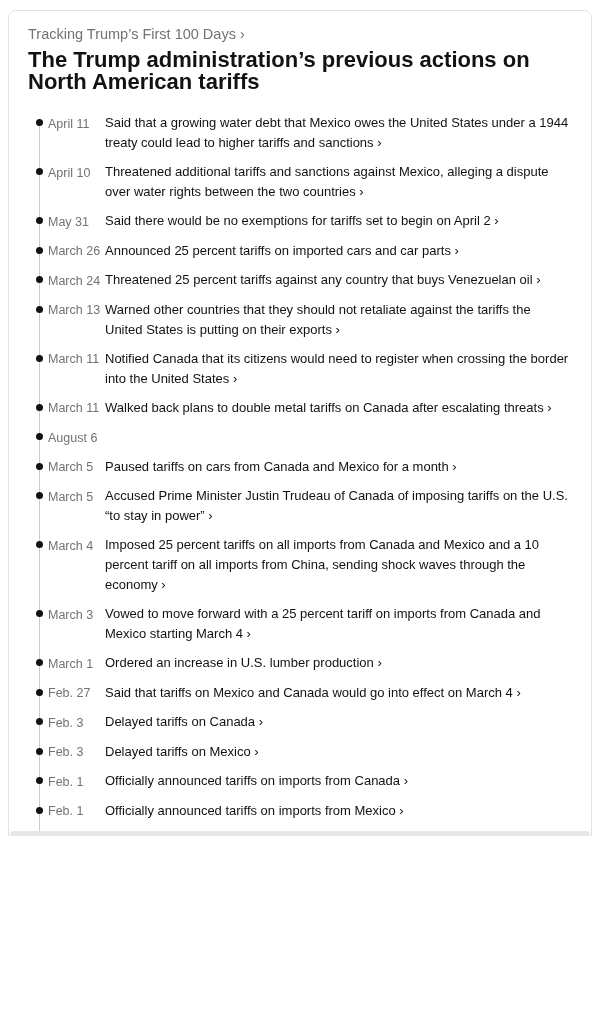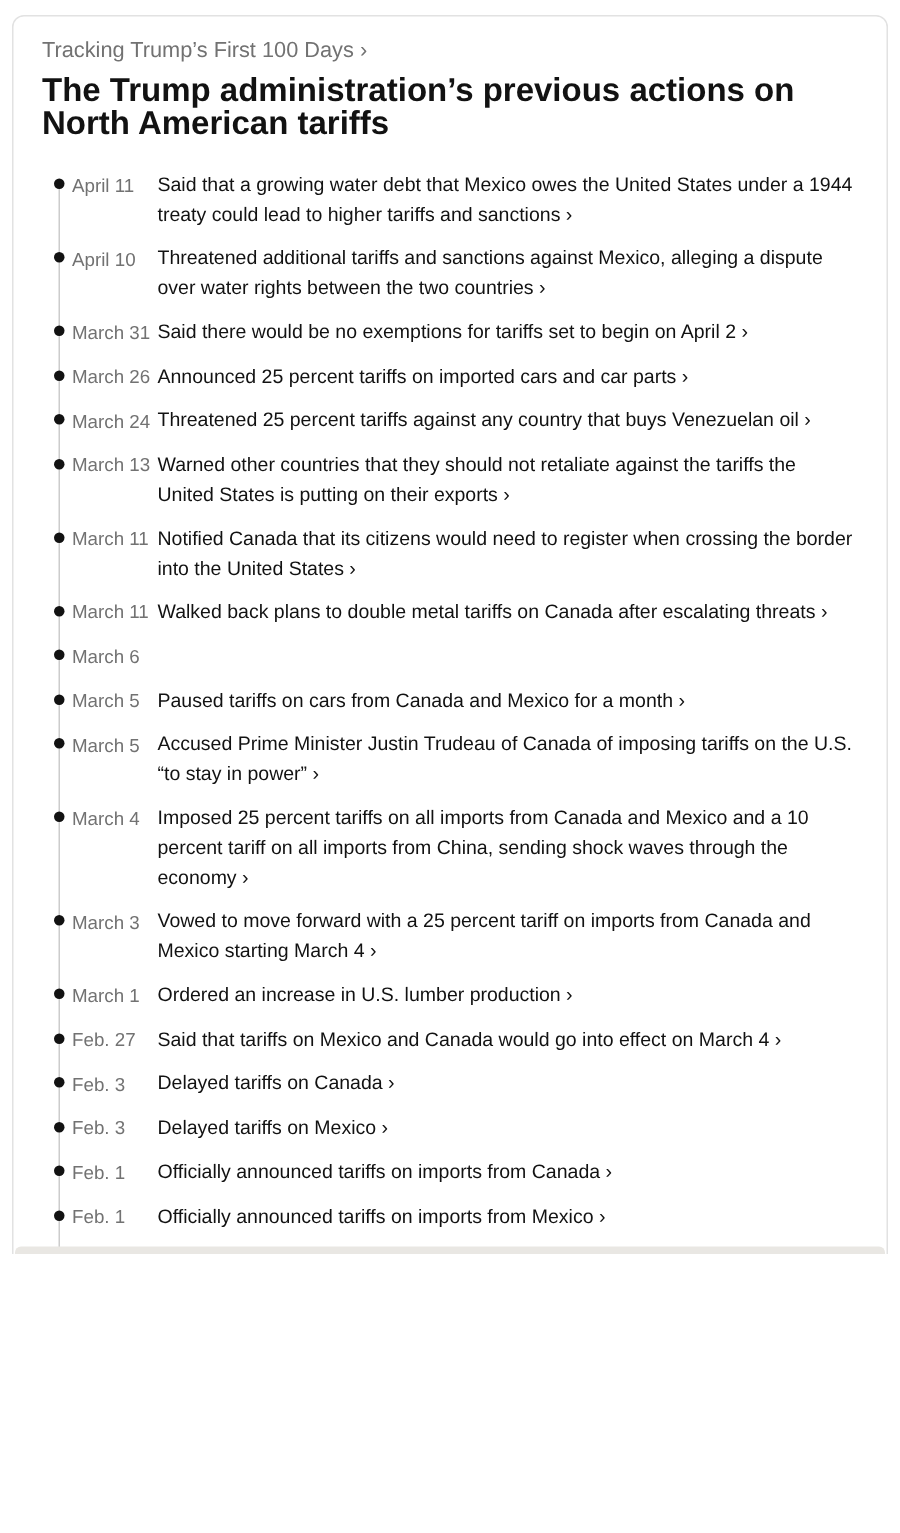--- a/index.html
+++ b/index.html
@@ -138,21 +138,21 @@
           </div>
           <div class="date">April 10</div>
           <a class="text">Threatened additional tariffs and sanctions against Mexico, alleging a dispute over water rights between the two countries ›</a>
         </div>
 
         <div class="entry">
           <div class="rail">
             <span class="connector"></span>
             <span class="bullet"></span>
           </div>
-          <div class="date">March 31</div>
+          <div class="date">May 31</div>
           <a class="text">Said there would be no exemptions for tariffs set to begin on April 2 ›</a>
         </div>
 
 
         <div class="entry">
           <div class="rail">
             <span class="connector"></span>
             <span class="bullet"></span>
           </div>
           <div class="date">March 26</div>
@@ -194,21 +194,21 @@
           </div>
           <div class="date">March 11</div>
           <a class="text">Walked back plans to double metal tariffs on Canada after escalating threats ›</a>
         </div>
 
         <div class="entry">
           <div class="rail">
             <span class="connector"></span>
             <span class="bullet"></span>
           </div>
-          <div class="date">March 6</div>
+          <div class="date">August 6</div>
         </div>
 
         <div class="entry">
           <div class="rail">
             <span class="connector"></span>
             <span class="bullet"></span>
           </div>
           <div class="date">March 5</div>
           <a class="text">Paused tariffs on cars from Canada and Mexico for a month ›</a>
         </div>

